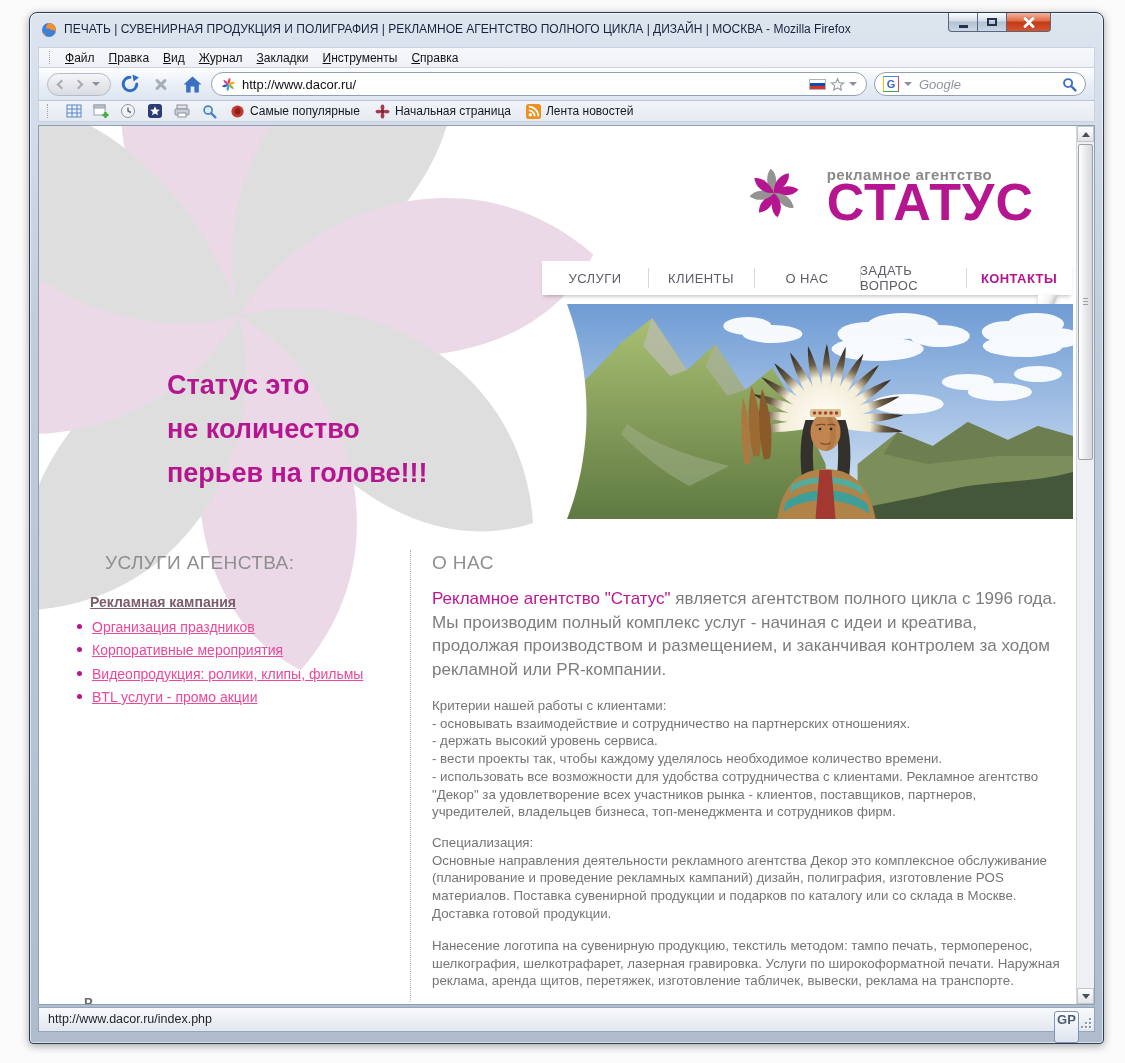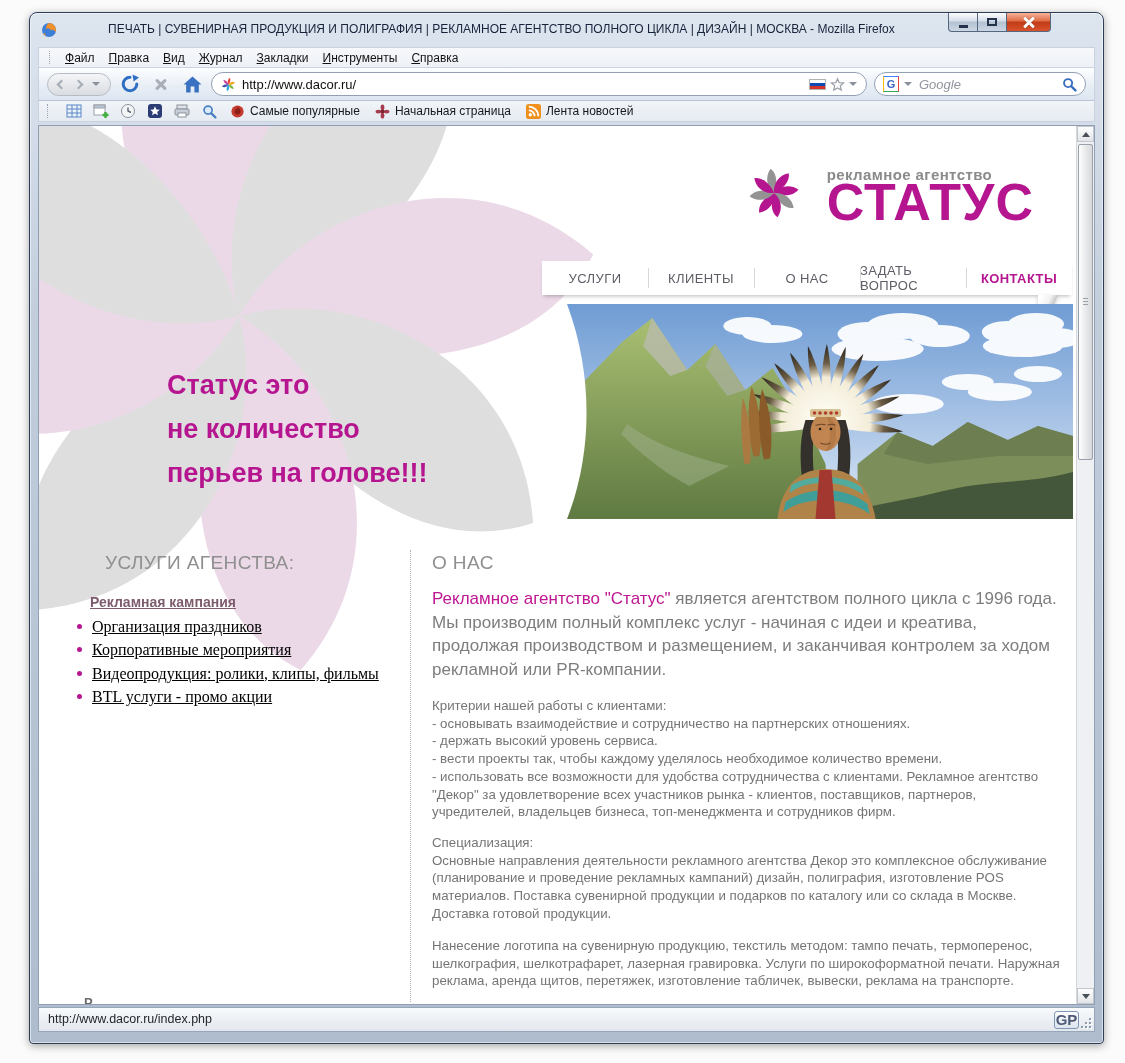--- a/index.html
+++ b/index.html
@@ -7,21 +7,21 @@
   *{box-sizing:border-box;}
 
   
   .win{position:absolute;left:29px;top:12px;width:1075px;height:1032px;
     background:linear-gradient(180deg,#dde5ef 0%,#c2cddc 30%,#aebccd 100%);
     border:1px solid #2c3e57;border-radius:8px 8px 4px 4px;
     box-shadow:0 2px 8px rgba(0,0,0,.35), inset 0 0 0 1px rgba(255,255,255,.55);}
   .titlebar{position:absolute;left:0;top:0;right:0;height:34px;}
   .titlebar .appicon{position:absolute;left:11px;top:9px;width:16px;height:16px;}
   .titlebar .title{position:absolute;left:34px;top:0;right:150px;height:34px;line-height:32px;
-    font-size:12px;color:#17233a;white-space:nowrap;overflow:hidden;margin-left:44px;}
+    font-size:12px;color:#17233a;white-space:nowrap;overflow:hidden;}
   .wbtns{position:absolute;top:0;right:52px;display:flex;}
   .wbtn{height:19px;border:1px solid #54677f;border-top:none;display:flex;align-items:center;justify-content:center;
     background:linear-gradient(180deg,#fdfeff,#d4dde8 45%,#b3c1d2 50%,#ccd7e4);}
   .wbtn.min{width:30px;border-radius:0 0 0 4px;}
   .wbtn.max{width:29px;border-left:none;}
   .wbtn.close{width:44px;border-left:none;border-radius:0 0 4px 0;
     background:linear-gradient(180deg,#f5b49b,#e06a43 45%,#c13a17 50%,#d8532c);}
   .glyph-min{width:9px;height:3px;background:#24324a;margin-top:8px;}
   .glyph-max{width:10px;height:8px;border:2px solid #24324a;background:transparent;}
   .glyph-close{position:relative;width:12px;height:12px;}
@@ -79,22 +79,22 @@
   .tri-up{width:0;height:0;border-left:4px solid transparent;border-right:4px solid transparent;border-bottom:5px solid #4a5058;}
   .tri-down{width:0;height:0;border-left:4px solid transparent;border-right:4px solid transparent;border-top:5px solid #4a5058;}
   .sthumb{position:absolute;left:1px;right:1px;top:18px;height:316px;border:1px solid #9ba1a9;border-radius:2px;
     background:linear-gradient(90deg,#ffffff,#e9eaec 50%,#d6d8db);}
   .sthumb::after{content:"";position:absolute;left:4px;right:4px;top:50%;height:8px;margin-top:-4px;
     background:repeating-linear-gradient(180deg,#9aa0a8 0 1px,transparent 1px 3px);}
 
   
   .statusbar{position:absolute;left:8px;right:8px;top:994px;height:25px;background:linear-gradient(180deg,#f8fafc,#e2e7ee);
     border:1px solid #97a5b8;font-size:12.5px;color:#23262b;line-height:23px;padding-left:9px;}
-  .gpbadge{position:absolute;right:15px;top:3px;width:25px;height:18px;border:1px solid #7f96b5;border-radius:3px;
-    background:linear-gradient(180deg,#fdfdfe,#dde4ee);font-size:15px;font-weight:bold;color:#4d5a73;text-align:center;line-height:15px;}
+  .gpbadge{position:absolute;right:15px;top:3px;width:25px;height:32px;border:1px solid #7f96b5;border-radius:3px;
+    background:linear-gradient(180deg,#fdfdfe,#dde4ee);font-size:13px;font-weight:bold;color:#4d5a73;text-align:center;line-height:15px;}
   .rgrip{position:absolute;right:2px;bottom:2px;width:12px;height:12px;}
   .rgrip i{position:absolute;width:2px;height:2px;background:#8d9aab;box-shadow:1px 1px 0 #fff;}
   .rgrip i:nth-child(1){right:1px;bottom:1px;} .rgrip i:nth-child(2){right:5px;bottom:1px;} .rgrip i:nth-child(3){right:1px;bottom:5px;}
   .rgrip i:nth-child(4){right:9px;bottom:1px;} .rgrip i:nth-child(5){right:5px;bottom:5px;} .rgrip i:nth-child(6){right:1px;bottom:9px;}
 
   
   .swirl{position:absolute;left:-185px;top:-195px;width:770px;height:770px;}
   .logo{position:absolute;top:38px;right:42px;display:flex;align-items:center;gap:24px;}
   .logo .pw{width:58px;height:58px;}
   .logo .tagline{font-size:15px;font-weight:bold;color:#8a8a8a;letter-spacing:.4px;margin-bottom:1px;}
@@ -110,21 +110,21 @@
     filter:drop-shadow(0 2px 2px rgba(0,0,0,.2));}
   .hero{position:absolute;left:528px;top:178px;width:506px;height:215px;}
   .hero svg{width:100%;height:100%;display:block;}
   .headline{position:absolute;left:128px;top:237px;font-size:27px;font-weight:bold;color:#b5168f;line-height:44px;}
   .vdivider{position:absolute;left:371px;top:424px;height:452px;border-left:1px dotted #b3b3b3;}
   .side-heading{position:absolute;left:66px;top:426px;font-size:19px;color:#8f8f8f;letter-spacing:.4px;}
   .side-cat{position:absolute;left:51px;top:468px;font-size:14px;font-weight:bold;color:#7d5c6e;text-decoration:underline;cursor:pointer;}
   .side-list{position:absolute;left:38px;top:489px;margin:0;padding:0;list-style:none;}
   .side-list li{position:relative;padding-left:15px;height:23.3px;line-height:23.3px;}
   .side-list li::before{content:"";position:absolute;left:0;top:9px;width:5px;height:5px;border-radius:50%;background:#b5168f;}
-  .side-list a{font-size:16px;color:#000000;text-decoration:underline;cursor:pointer;font-family:Liberation Serif, serif;}
+  .side-list a{font-size:14px;color:#ec4899;text-decoration:underline;cursor:pointer;}
   .about-heading{position:absolute;left:393px;top:426px;font-size:19px;color:#8f8f8f;letter-spacing:.4px;}
   .p1{position:absolute;left:393px;top:461px;width:640px;font-size:17px;line-height:23.6px;color:#7d7d7d;}
   .p1 .lead{color:#bf1691;}
   .p1 .rest{white-space:pre-line;}
   .ptext{position:absolute;left:393px;width:648px;font-size:13.3px;line-height:17.7px;color:#757575;white-space:pre-line;}
   .p2{top:571px;} .p3{top:708px;} .p4{top:811px;}
   .clipped{position:absolute;left:45px;top:869px;height:9px;overflow:hidden;font-size:13px;font-weight:bold;color:#6d6d6d;}
 </style>
 </head>
 <body>

